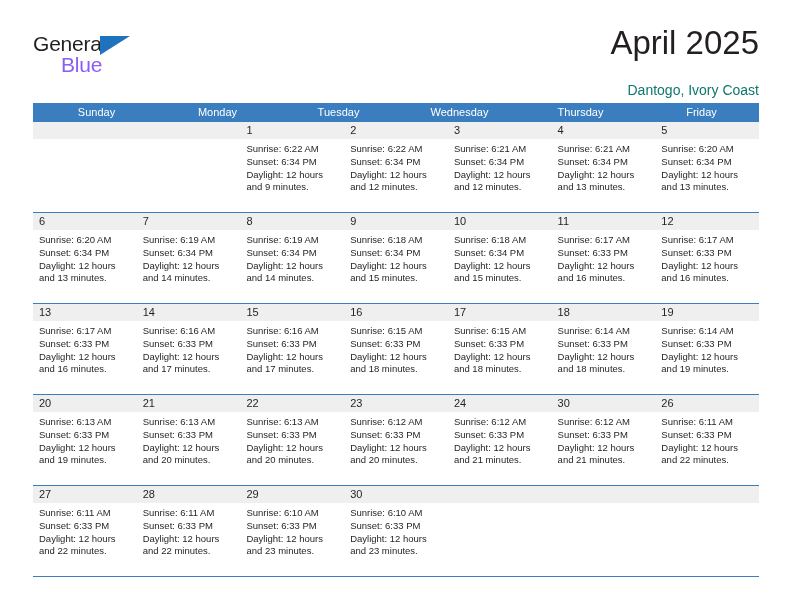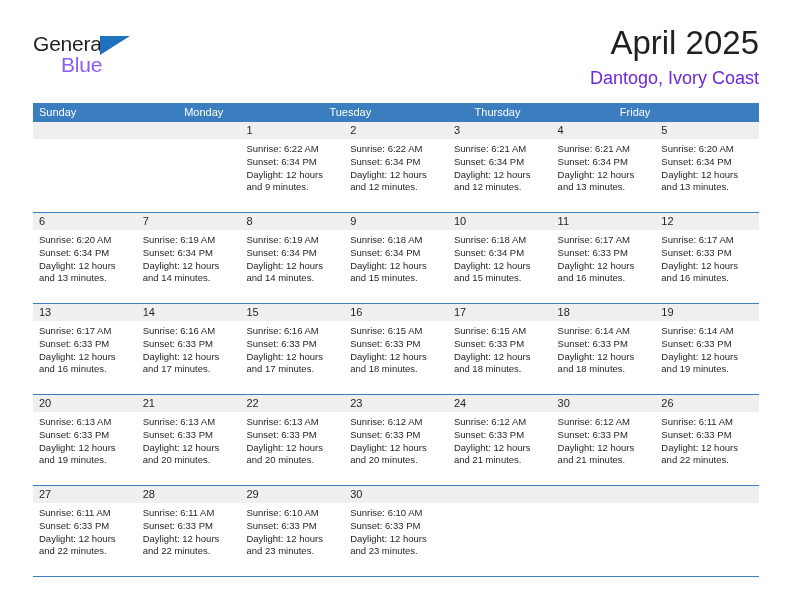--- a/index.html
+++ b/index.html
@@ -70,38 +70,39 @@
     top: 0;
     text-align: right;
   }
   .cal-title {
     font-size: 33px;
     color: #231f20;
     line-height: 33px;
     white-space: nowrap;
   }
   .cal-subtitle {
-    font-size: 18px;
-    color: #6d28d9;
+    font-size: 14px;
+    color: #0f766e;
     line-height: 20px;
-    margin-top: 9px;
+    margin-top: 21px;
     white-space: nowrap;
   }
 
   
   .calendar {
     position: absolute;
     left: 33px;
     top: 103px;
     width: 726px;
   }
   .weekday-row {
     display: flex;
     background: #3a7ebf;
     height: 19px;
+    text-align: center;
   }
   .weekday {
     flex: 1 1 0;
     color: #ffffff;
     font-size: 11px;
     line-height: 19px;
     padding-left: 6px;
     box-sizing: border-box;
     white-space: nowrap;
   }
@@ -160,20 +161,21 @@
       <div class="cal-subtitle">Dantogo, Ivory Coast</div>
     </div>
 
   </div>
 
   <div class="calendar">
     <div class="weekday-row" id="weekday-row">
         <div class="weekday">Sunday</div>
         <div class="weekday">Monday</div>
         <div class="weekday">Tuesday</div>
+        <div class="weekday">Wednesday</div>
         <div class="weekday">Thursday</div>
         <div class="weekday">Friday</div>
       </div>
     <div id="weeks-container">
         <div class="week">
           <div class="day empty">
             <div class="day-num-bar">
               <span class="day-num"></span>
             </div>
           </div>

